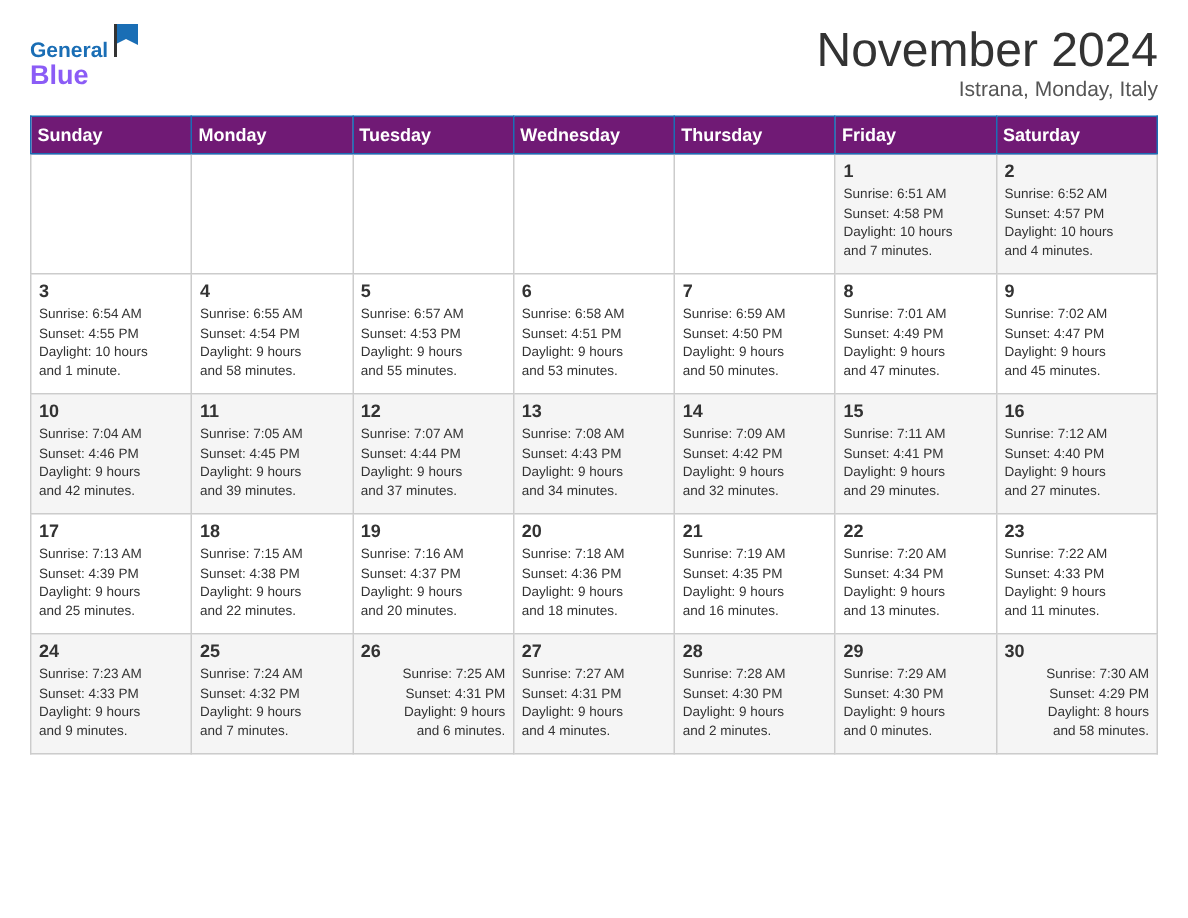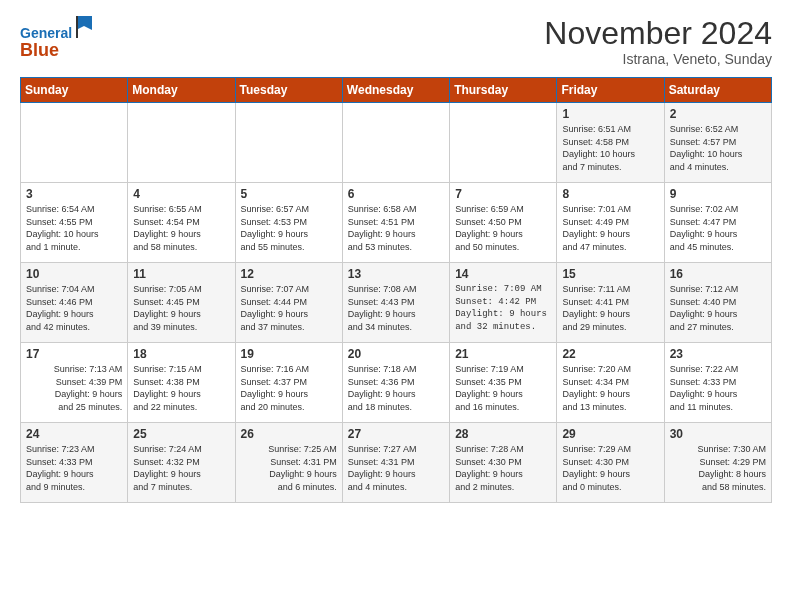--- a/index.html
+++ b/index.html
@@ -50,21 +50,21 @@
     .location {
       font-size: 14px;
       color: #555;
     }
     table {
       width: 100%;
       border-collapse: collapse;
       table-layout: fixed;
     }
     thead tr th {
-      background-color: #c2410c;
+      background-color: #701a75;
       color: #fff;
       font-size: 12px;
       font-weight: bold;
       padding: 5px 4px;
       text-align: left;
       border: 1px solid #1a6eb5;
     }
     tbody tr td {
       border: 1px solid #ccc;
       vertical-align: top;
@@ -102,26 +102,26 @@
       <div>
         <div style="display:flex;align-items:center;">
           <div class="logo-text">
             <span>General</span><svg class="logo-icon" viewBox="0 0 20 22">
                 <polygon points="2,0 18,0 18,14 10,10 2,14" fill="#1a6eb5"></polygon>
                 <rect x="2" y="0" width="2" height="22" fill="#333"></rect>
               </svg>
           </div>
           <div></div>
         </div>
-        <div class="logo-text" style="color:#c2410c;font-size:18px;">Blue</div>
+        <div class="logo-text" style="color:#8b5cf6;font-size:18px;">Blue</div>
       </div>
     </div>
     <div class="title-block">
       <div class="month-title">November 2024</div>
-      <div class="location">Istrana, Veneto, Sunday</div>
+      <div class="location">Istrana, Monday, Italy</div>
     </div>
   </div>
 
   <table>
     <thead>
       <tr>
       <th>Sunday</th>
           <th>Monday</th>
           <th>Tuesday</th>
           <th>Wednesday</th>
@@ -227,21 +227,21 @@
           </td>
           <td>
             <span class="day-num">13</span>
             <div class="day-info" style="white-space: pre-line;">Sunrise: 7:08 AM
 Sunset: 4:43 PM
 Daylight: 9 hours
 and 34 minutes.</div>
           </td>
           <td>
             <span class="day-num">14</span>
-            <div class="day-info" style="white-space: pre-line; font-family: Liberation Mono, monospace;">Sunrise: 7:09 AM
+            <div class="day-info" style="white-space: pre-line;">Sunrise: 7:09 AM
 Sunset: 4:42 PM
 Daylight: 9 hours
 and 32 minutes.</div>
           </td>
           <td>
             <span class="day-num">15</span>
             <div class="day-info" style="white-space: pre-line;">Sunrise: 7:11 AM
 Sunset: 4:41 PM
 Daylight: 9 hours
 and 29 minutes.</div>
@@ -250,21 +250,21 @@
             <span class="day-num">16</span>
             <div class="day-info" style="white-space: pre-line;">Sunrise: 7:12 AM
 Sunset: 4:40 PM
 Daylight: 9 hours
 and 27 minutes.</div>
           </td>
         </tr>
         <tr>
           <td>
             <span class="day-num">17</span>
-            <div class="day-info" style="white-space: pre-line; text-align: right;">Sunrise: 7:13 AM
+            <div class="day-info" style="white-space: pre-line;">Sunrise: 7:13 AM
 Sunset: 4:39 PM
 Daylight: 9 hours
 and 25 minutes.</div>
           </td>
           <td>
             <span class="day-num">18</span>
             <div class="day-info" style="white-space: pre-line;">Sunrise: 7:15 AM
 Sunset: 4:38 PM
 Daylight: 9 hours
 and 22 minutes.</div>

